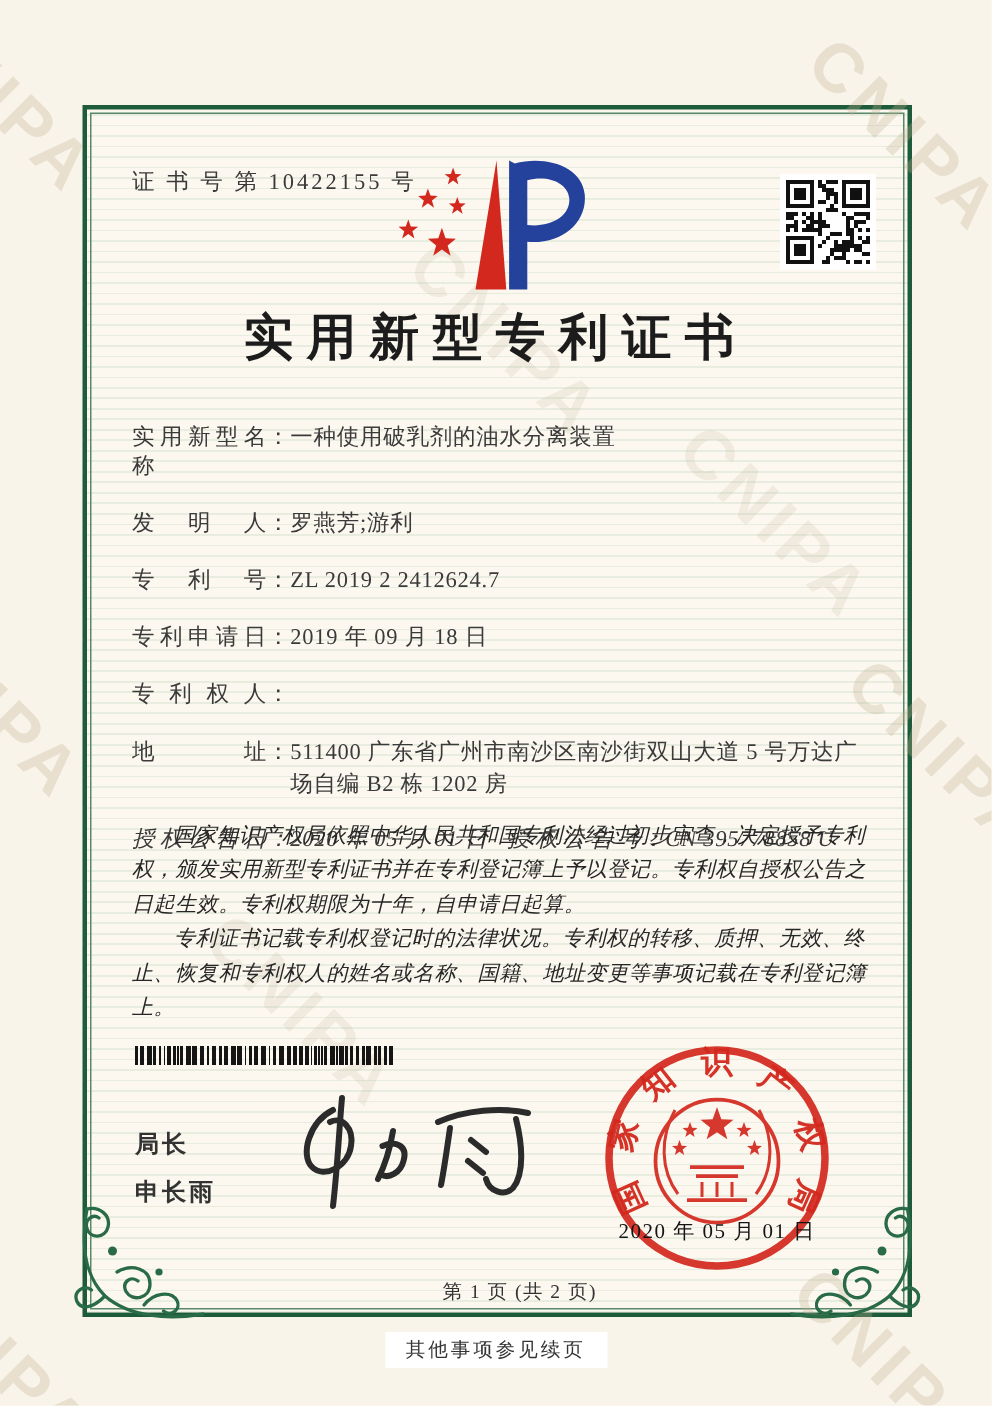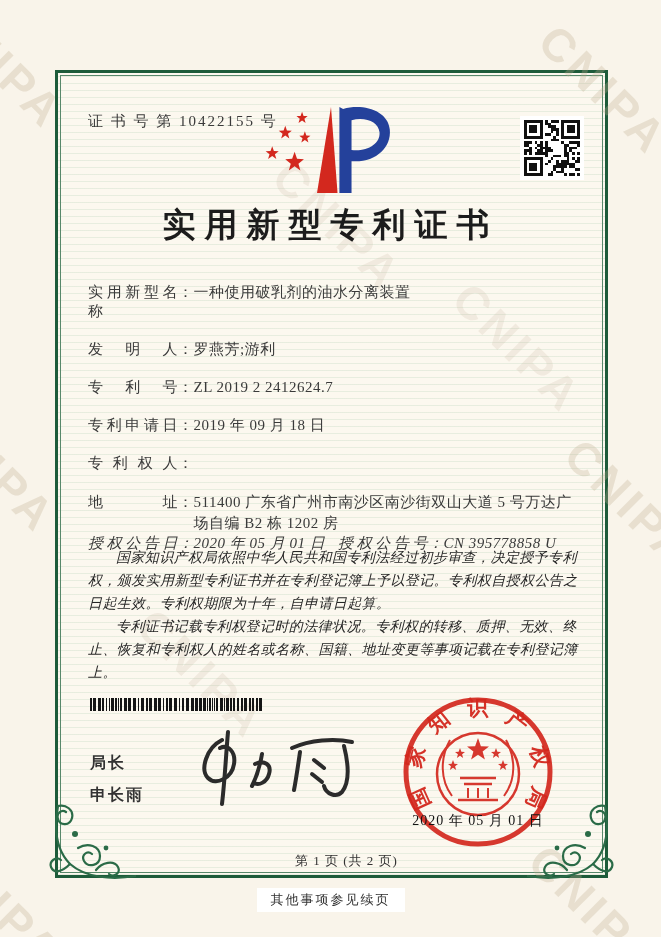--- a/index.html
+++ b/index.html
@@ -44,38 +44,38 @@
     position:absolute; left:520px; top:116px; width:64px; height:64px;
     background:#ffffff; padding:4px;
   }
   .title {
     position:absolute; left:0; top:203px; width:661px;
     text-align:center; font-size:33px; font-weight:bold;
     letter-spacing:9px; color:#1c1c1c;
   }
   .fields { position:absolute; left:88px; top:283px; width:492px; font-size:15px; color:#3a3a3a; }
   .field-row { display:flex; line-height:19px; margin-bottom:19px; letter-spacing:0.5px; }
-  .field-row.tall { line-height:21px; margin-bottom:0; }
+  .field-row.tall { line-height:21px; margin-bottom:17px; }
   .field-row .lbl {
     flex:0 0 90px; text-align:justify; text-align-last:justify;
   }
   .field-row .colon { flex:0 0 15px; }
   .field-row .val { flex:1; }
   .field-group { display:flex;font-style:italic; }
   .field-group.first { flex:0 0 250px; }
   .body-text {
     position:absolute; left:88px; top:546px; width:492px;
     font-size:14px; line-height:23px; color:#262626;
     font-style:italic; letter-spacing:0.4px;
   }
   .body-text p { text-indent:2em; }
   .barcode { position:absolute; left:90px; top:697px; width:172px; height:13px; }
   .director {
     position:absolute; left:90px; top:748px;
-    font-family:Liberation Mono, monospace; font-weight:bold;
+    font-family:Liberation Sans, sans-serif; font-weight:bold;
     font-size:16px; color:#333; line-height:32px; letter-spacing:2px;
   }
   .signature { position:absolute; left:192px; top:726px; width:170px; height:85px; }
   .seal { position:absolute; left:398px; top:692px; width:160px; height:160px; }
   .seal-date {
     position:absolute; left:398px; top:812px; width:160px; text-align:center;
     font-size:14px; color:#141414; letter-spacing:1px; z-index:3;
   }
   .page-num {
     position:absolute; left:16px; top:852px; width:661px; text-align:center;

